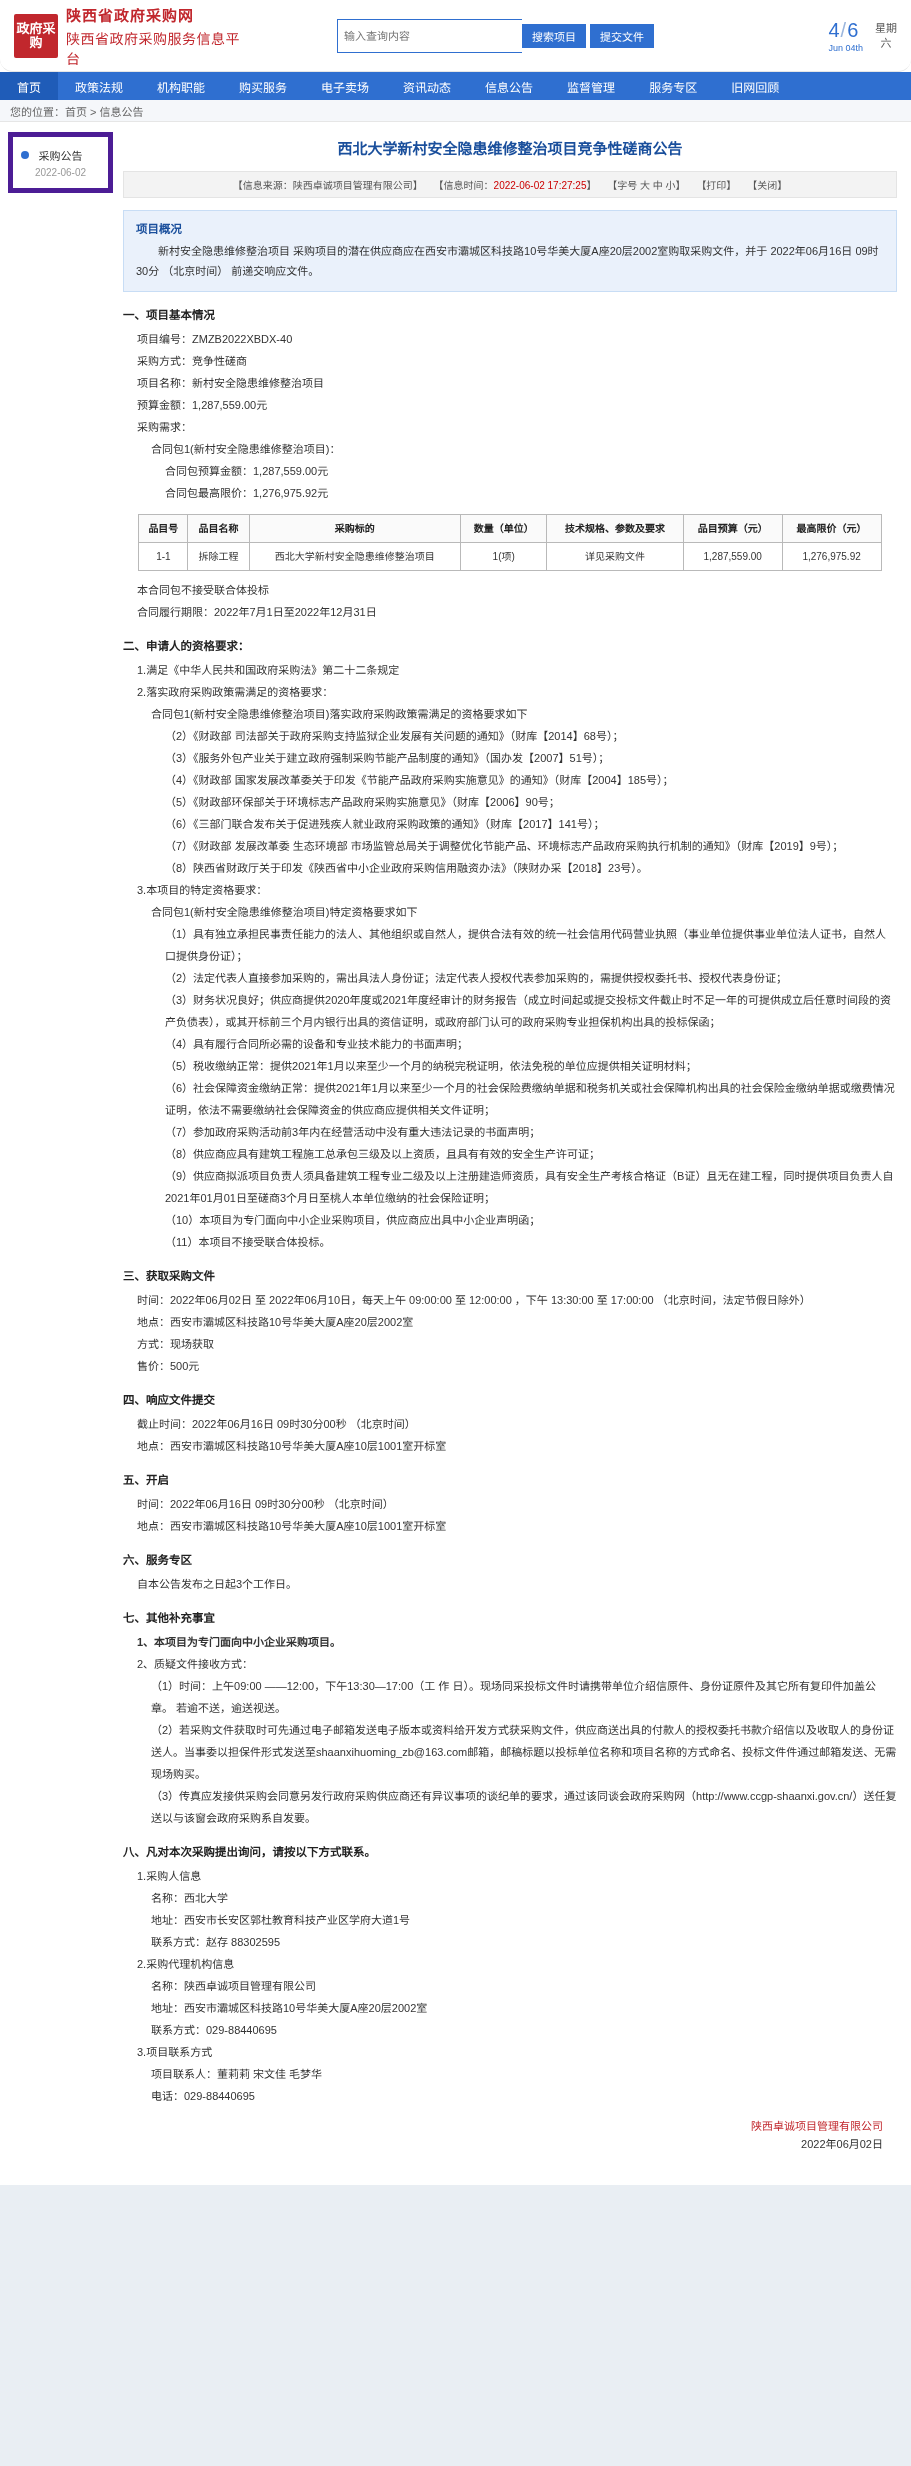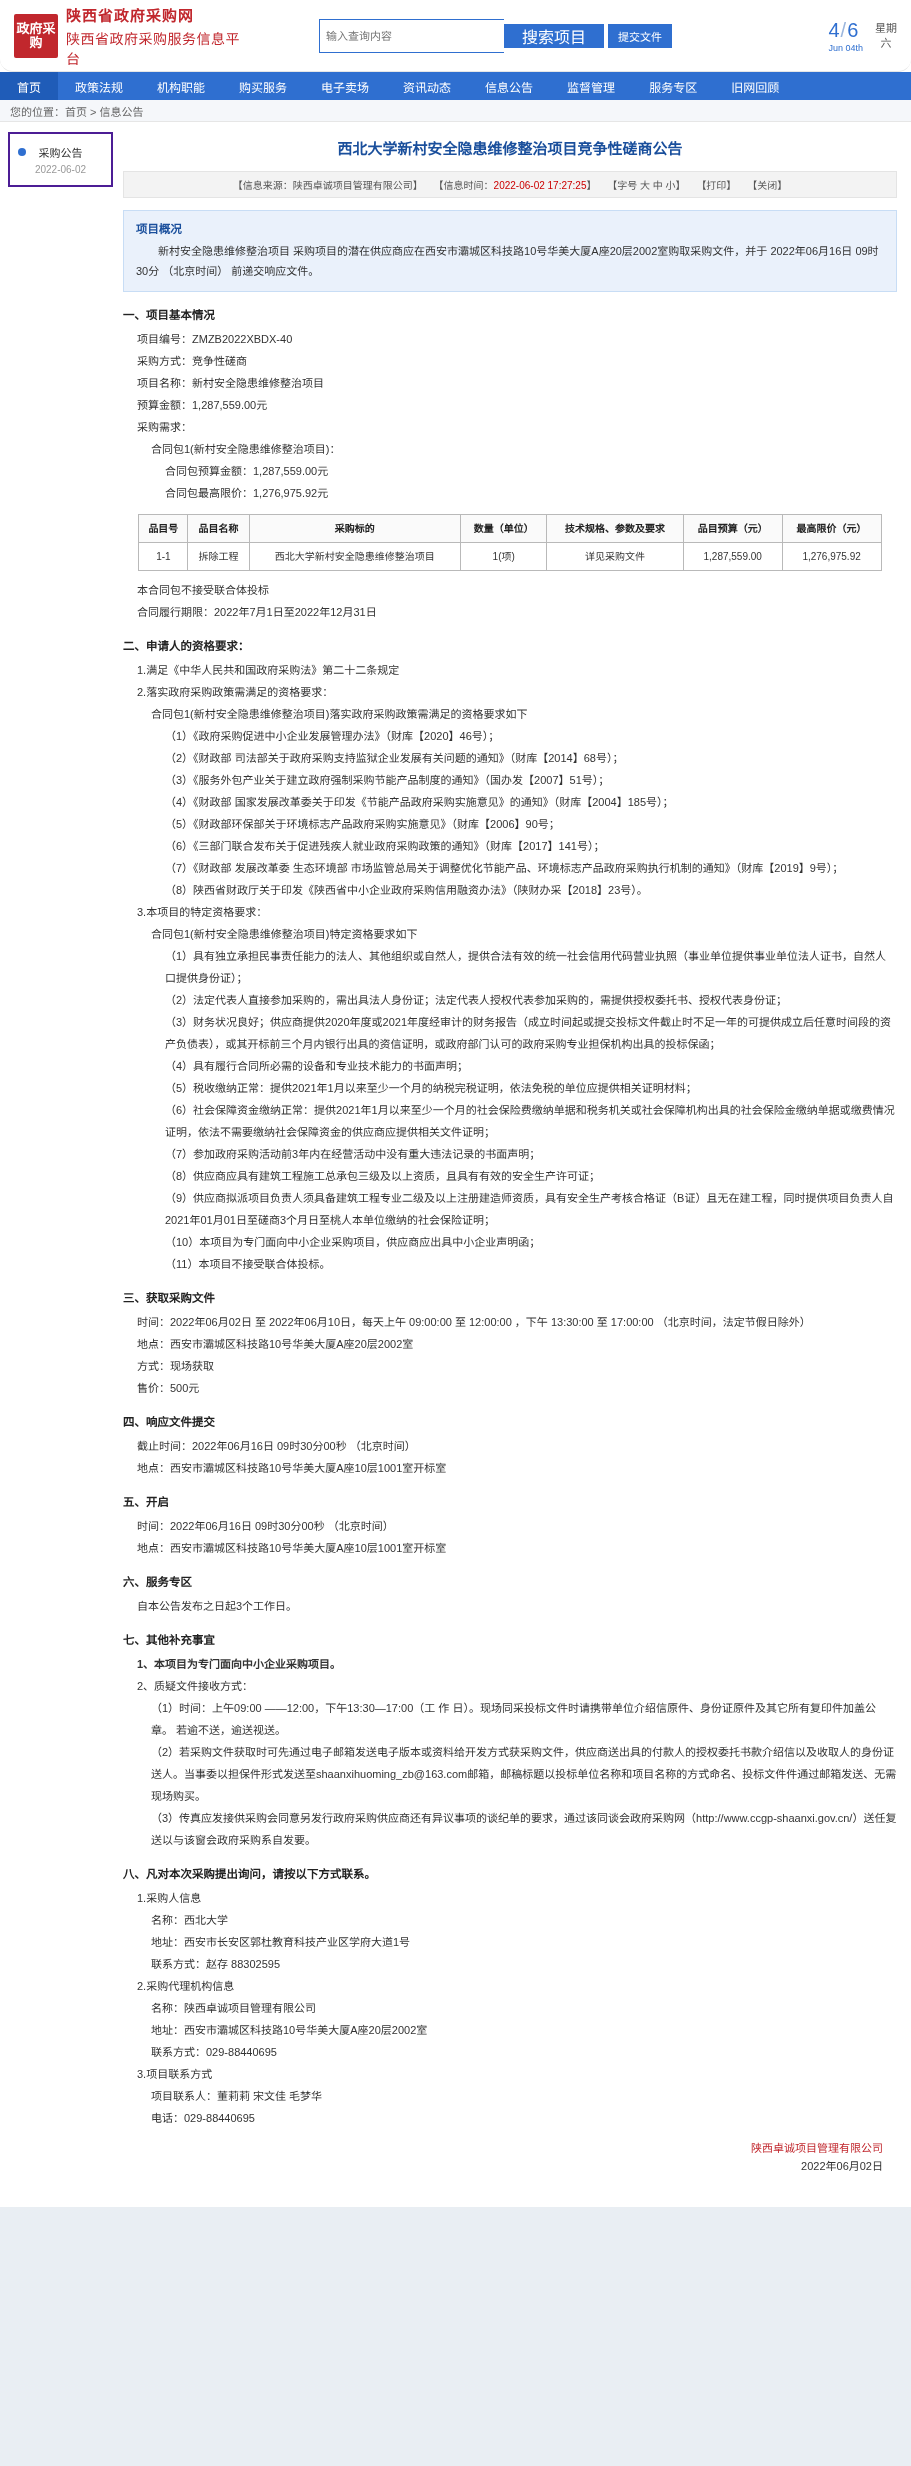--- a/index.html
+++ b/index.html
@@ -33,21 +33,21 @@
   .logo-text .l1 { font-size:15px; color:#c1272d; font-weight:bold; letter-spacing:1px; }
   .logo-text .l2 { font-size:14px; color:#c1272d; letter-spacing:.5px; margin-top:3px;}
   .search-wrap { flex:1; display:flex; justify-content:center; align-items:center; }
   .search-box { display:flex; align-items:center; }
   .search-input {
     width: 185px; height: 24px; border:1px solid #2f6fd0; border-right:none;
     font-size:11px; padding:16px 6px; color:#888; outline:none;
   }
   .search-btn {
     height:24px; background:#2f6fd0; color:#fff; border:none;
-    font-size:16px; padding:0 18px; cursor:pointer;
+    font-size:11px; padding:0 10px; cursor:pointer;
   }
   .submit-btn {
     height:24px; background:#2f6fd0; color:#fff; border:none;
     font-size:11px; padding:0 10px; margin-left:4px; cursor:pointer;
   }
   .date-block { display:flex; align-items:center; gap:12px; width:160px; justify-content:flex-end;}
   .date-num { color:#2f6fd0; font-size:20px; }
   .date-num .sep { color:#9bb6dd; margin:0 1px; }
   .date-sub { color:#2f6fd0; font-size:9px; text-align:center; margin-top:1px;}
   .weekday { font-size:11px; color:#555; line-height:1.3; text-align:center;}
@@ -66,21 +66,21 @@
   .crumb {
     height:22px; display:flex; align-items:center; padding:0 10px;
     font-size:11px; color:#666; background:#f5f7fa; border-bottom:1px solid #e6e6e6;
   }
   .crumb a { color:#666; text-decoration:none; }
 
   
   .content { display:flex; padding:10px 8px 20px 8px; }
   .side { width: 105px; flex:0 0 105px; }
   .side-card {
-    border:2px solid #4c1d95; background:#fff; padding:10px 4px; text-align:center;
+    border:5px solid #4c1d95; background:#fff; padding:10px 4px; text-align:center;
     position:relative;
   }
   .side-dot {
     width:8px; height:8px; border-radius:50%; background:#2f6fd0;
     position:absolute; left:8px; top:14px;
   }
   .side-title { font-size:11px; color:#333; }
   .side-date { font-size:10px; color:#999; margin-top:4px; }
 
   .doc { flex:1; padding:0 6px 0 10px; }
@@ -260,21 +260,20 @@
                 <td>1,276,975.92</td>
               </tr>
             </tbody>
           </table>
           <div class="lvl1">本合同包不接受联合体投标</div>
           <div class="lvl1">合同履行期限：2022年7月1日至2022年12月31日</div>
           <div class="sec-h">二、申请人的资格要求：</div>
           <div class="lvl1">1.满足《中华人民共和国政府采购法》第二十二条规定</div>
           <div class="lvl1">2.落实政府采购政策需满足的资格要求：</div>
           <div class="lvl2">合同包1(新村安全隐患维修整治项目)落实政府采购政策需满足的资格要求如下</div>
-          <div class="lvl3">（1）《政府采购促进中小企业发展管理办法》（财库【2020】46号）；</div>
           <div class="lvl3">（2）《财政部 司法部关于政府采购支持监狱企业发展有关问题的通知》（财库【2014】68号）；</div>
           <div class="lvl3">（3）《服务外包产业关于建立政府强制采购节能产品制度的通知》（国办发【2007】51号）；</div>
           <div class="lvl3">（4）《财政部 国家发展改革委关于印发《节能产品政府采购实施意见》的通知》（财库【2004】185号）；</div>
           <div class="lvl3">（5）《财政部环保部关于环境标志产品政府采购实施意见》（财库【2006】90号；</div>
           <div class="lvl3">（6）《三部门联合发布关于促进残疾人就业政府采购政策的通知》（财库【2017】141号）；</div>
           <div class="lvl3">（7）《财政部 发展改革委 生态环境部 市场监管总局关于调整优化节能产品、环境标志产品政府采购执行机制的通知》（财库【2019】9号）；</div>
           <div class="lvl3">（8）陕西省财政厅关于印发《陕西省中小企业政府采购信用融资办法》（陕财办采【2018】23号）。</div>
           <div class="lvl1">3.本项目的特定资格要求：</div>
           <div class="lvl2">合同包1(新村安全隐患维修整治项目)特定资格要求如下</div>
           <div class="lvl3">（1）具有独立承担民事责任能力的法人、其他组织或自然人，提供合法有效的统一社会信用代码营业执照（事业单位提供事业单位法人证书，自然人口提供身份证）；</div>

